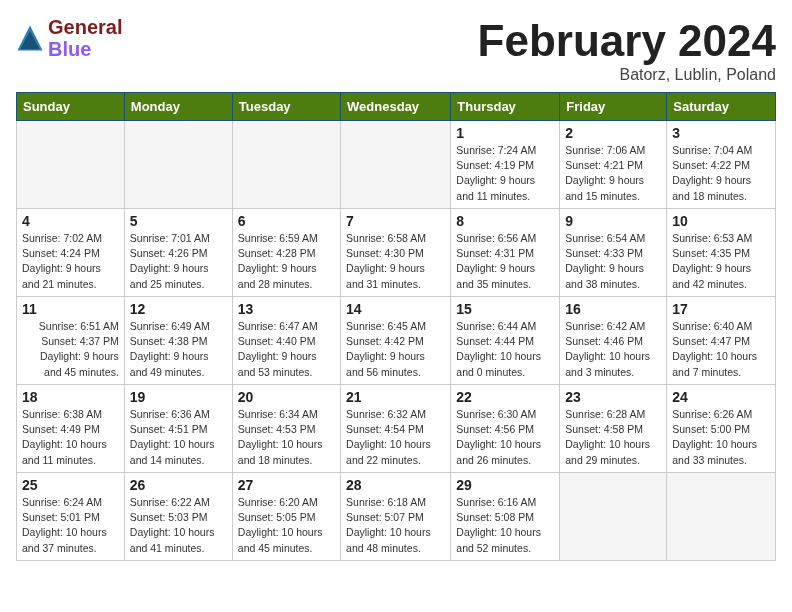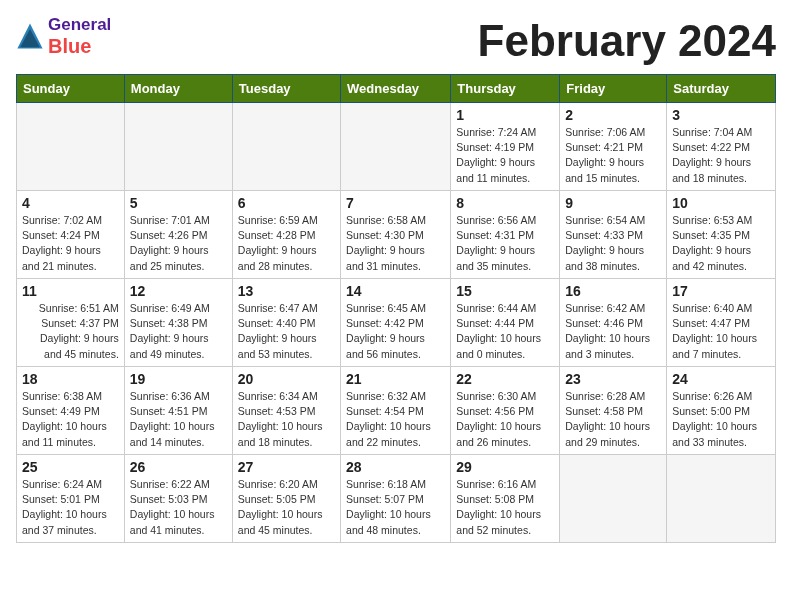--- a/index.html
+++ b/index.html
@@ -78,26 +78,27 @@
 </head>
 <body>
 
 <div class="header">
   <div class="logo">
     <svg class="logo-icon" viewBox="0 0 40 40">
       <polygon points="20,2 38,38 2,38" fill="#2980b9"></polygon>
       <polygon points="20,10 34,36 6,36" fill="#1a5276"></polygon>
     </svg>
     <div>
-      <div style="font-size:17px;font-weight:bold;color:#4c1d95;line-height:1.1;">General</div>
-      <div style="font-size:20px;font-weight:bold;color:#ef4444;line-height:1.1;">Blue</div>
+      <div style="font-size:20px;font-weight:bold;color:#7f1d1d;line-height:1.1;">General</div>
+      <div style="font-size:20px;font-weight:bold;color:#8b5cf6;line-height:1.1;">Blue</div>
     </div>
   </div>
   <div class="title-block">
     <div class="month-title">February 2024</div>
+    <div class="location">Batorz, Lublin, Poland</div>
   </div>
 </div>
 
 <table>
   <thead>
     <tr id="dow-row">
     <th>Sunday</th>
         <th>Monday</th>
         <th>Tuesday</th>
         <th>Wednesday</th>

